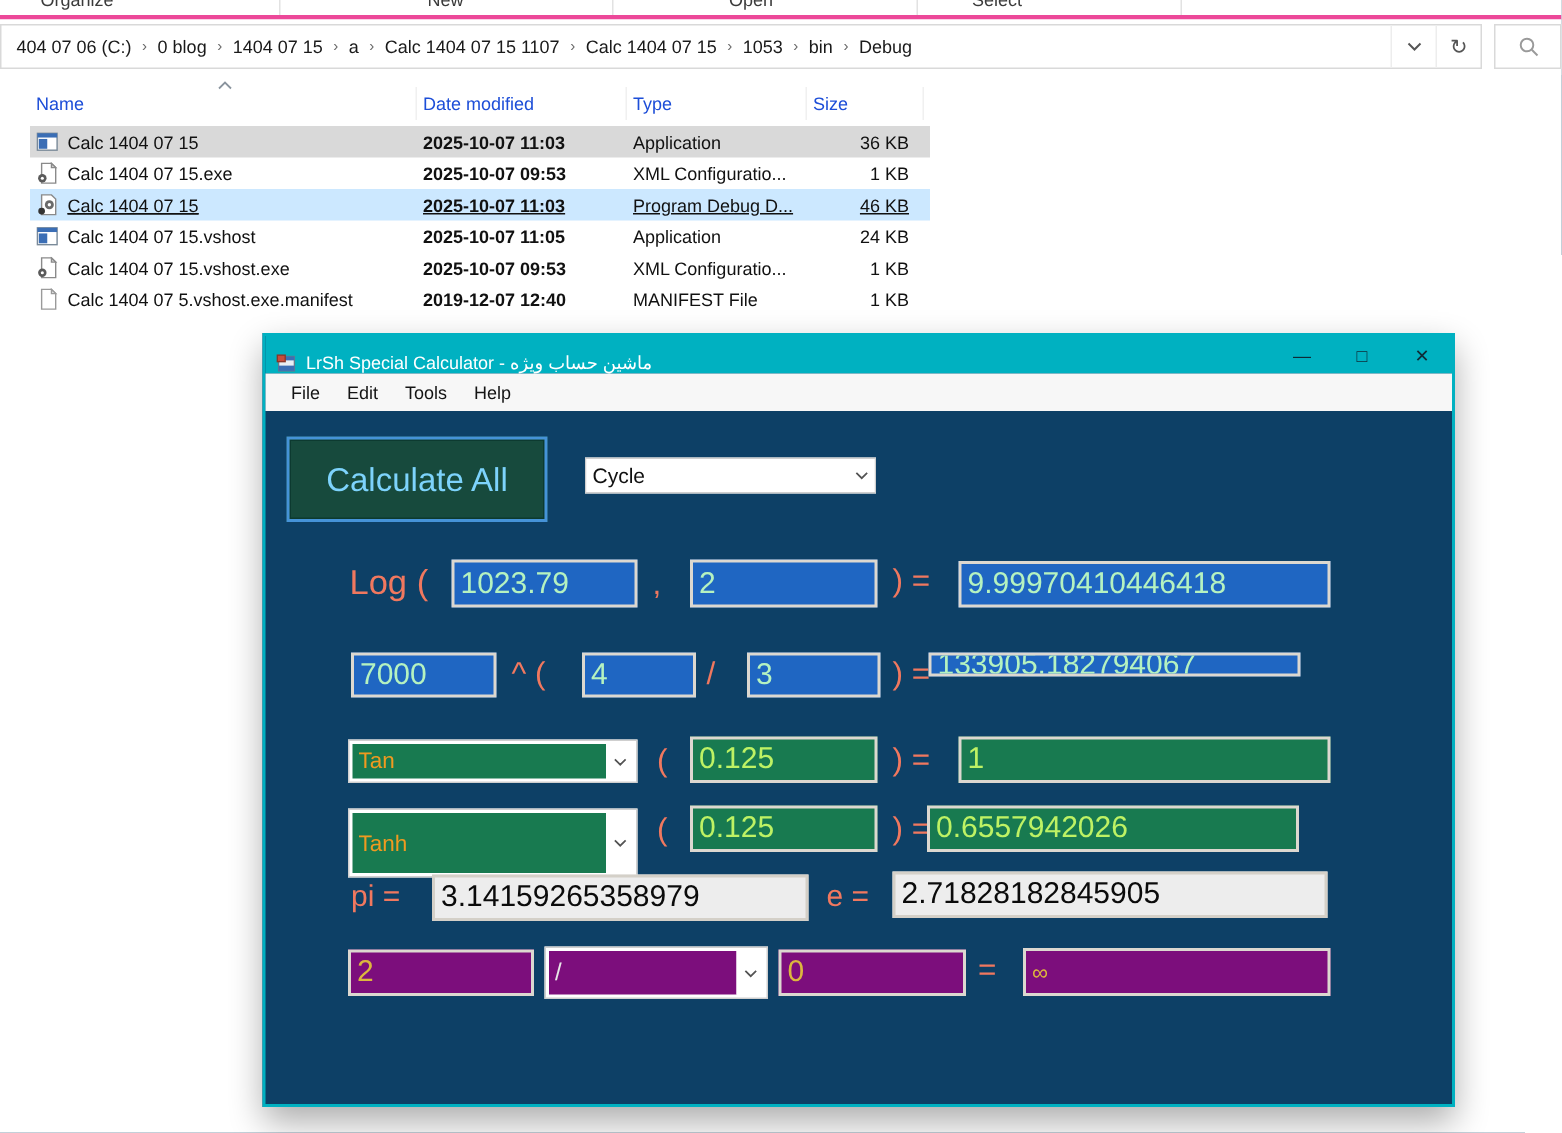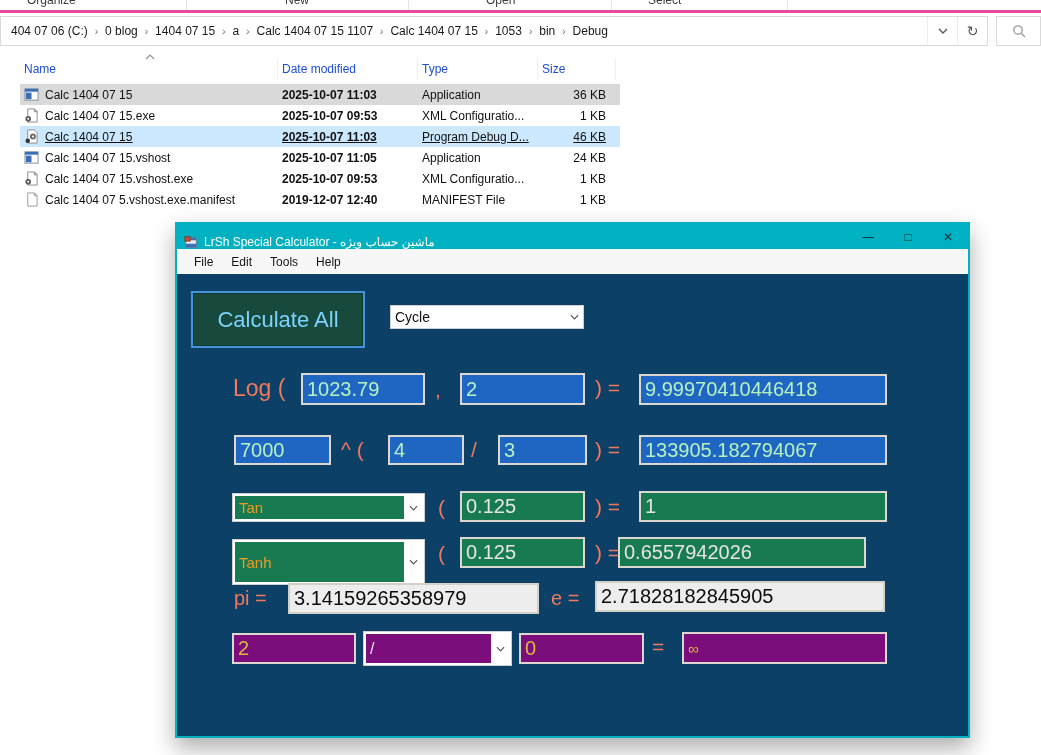--- a/index.html
+++ b/index.html
@@ -55,21 +55,21 @@
   .win-btn { width:40px; height:25px; display:flex; align-items:center; justify-content:center;
              color:#0e2b36; font-size:12px; }
   .menubar { height:25px; background:#f7f7f7; display:flex; align-items:center;
              font-size:12px; color:#141414; padding-left:8px; }
   .menu-item { padding:0 9px; }
   .calc-body { position:relative; height:462px; }
 
   .fld { position:absolute; border:2px solid #dcd8d0; font-family:"Liberation Sans",sans-serif;
          font-size:20px; padding:0 4px; outline:none; }
   .fld.blue   { background:#1f66c2; color:#b5f2c0; }
-  .fld.green  { background:#187a50; color:#e5e5e5; }
+  .fld.green  { background:#187a50; color:#bef264; }
   .fld.purple { background:#7c0e7c; color:#dcb73e; }
   .fld.gray   { background:#ededed; color:#0b0b0b; border-color:#d4d0c8; }
   .op { position:absolute; color:#f0785f; font-size:21px; }
   .op.big { font-size:23px; }
 
   .combo { position:absolute; background:#ffffff; border:1px solid #cfcfcf;
            display:flex; align-items:stretch; padding:2px; }
   .combo .ctext { flex:1; display:flex; align-items:center; padding-left:4px; }
   .combo .carrow { width:18px; display:flex; align-items:center; justify-content:center;
                    background:#ffffff; color:#444; }
@@ -273,21 +273,21 @@
     <input class="fld blue" style="left: 283px; top: 99px; width: 125px; height: 32px;" readonly="" value="2">
     <span class="op" style="left:418px; top:102px;">) =</span>
     <input class="fld blue" style="left: 462px; top: 100px; width: 248px; height: 31px;" readonly="" value="9.99970410446418">
 
     <input class="fld blue" style="left: 57px; top: 161px; width: 97px; height: 30px;" readonly="" value="7000">
     <span class="op" style="left:164px; top:164px;">^ (</span>
     <input class="fld blue" style="left: 211px; top: 161px; width: 76px; height: 30px;" readonly="" value="4">
     <span class="op" style="left:294px; top:164px;">/</span>
     <input class="fld blue" style="left: 321px; top: 161px; width: 89px; height: 30px;" readonly="" value="3">
     <span class="op" style="left:418px; top:164px;">) =</span>
-    <input class="fld blue" style="left: 462px; top: 161px; width: 248px; height: 30px;" readonly="" value="133905.182794067">
+    <input class="fld blue" style="left: 442px; top: 161px; width: 248px; height: 16px;" readonly="" value="133905.182794067">
 
     <div class="combo green-combo" style="left:55px; top:219px; width:193px; height:29px;">
       <span class="ctext">Tan</span>
       <span class="carrow">
           <svg width="9" height="6" viewBox="0 0 10 6">
             <path d="M1 1 L5 5 L9 1" fill="none" stroke="#555" stroke-width="1.3"></path>
           </svg>
         </span>
     </div>
     <span class="op" style="left:261px; top:222px;">(</span>

